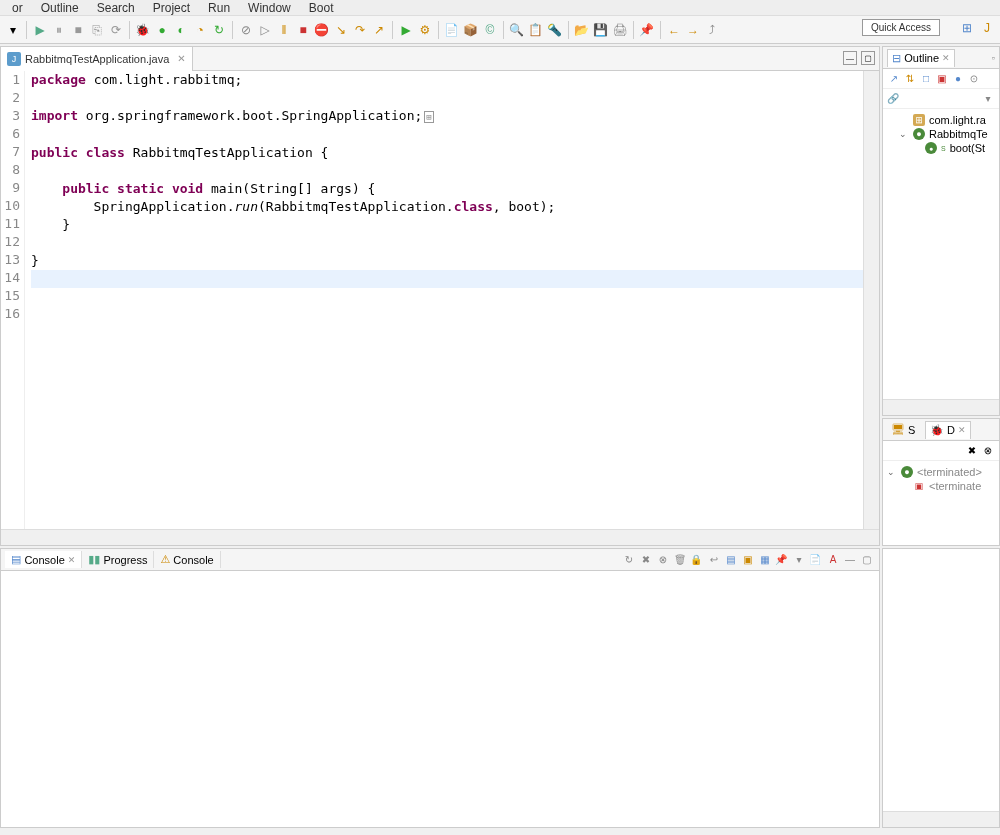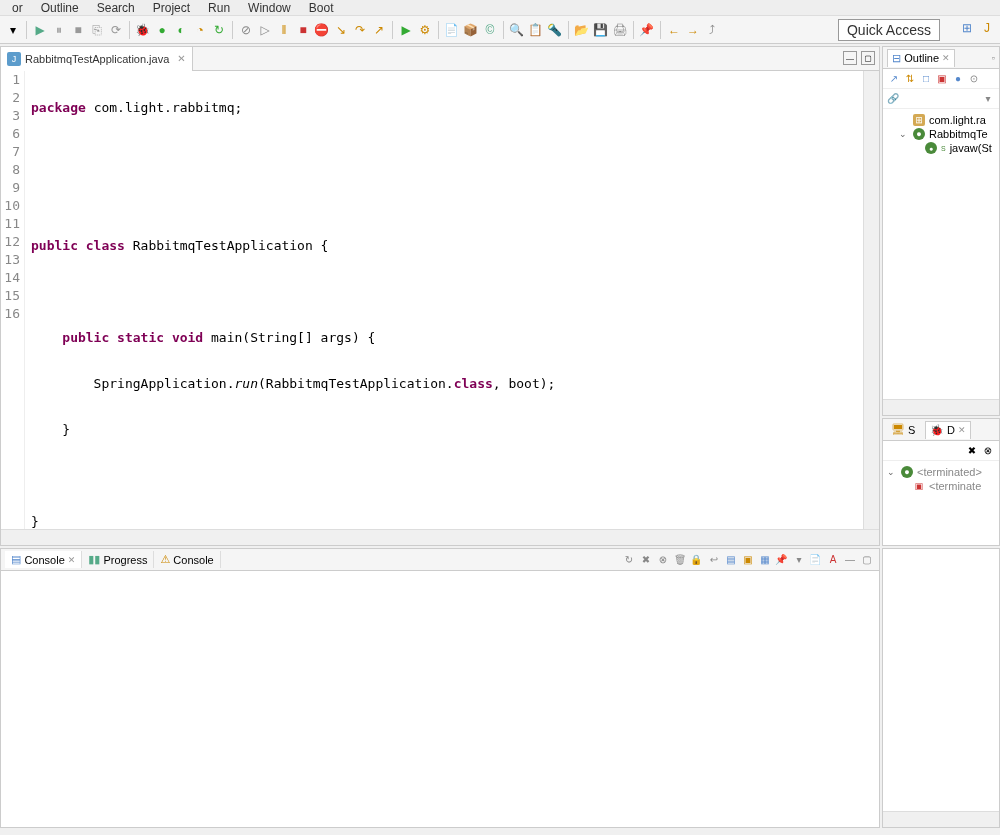--- a/index.html
+++ b/index.html
@@ -4,40 +4,40 @@
 <style>
 * { margin: 0; padding: 0; box-sizing: border-box; }
 body { font-family: "Segoe UI", Tahoma, sans-serif; font-size: 12px; background: #f0f0f0; width: 1000px; height: 835px; overflow: hidden; position: relative; }
 
 .menubar { height: 16px; background: #eeeeee; display: flex; align-items: center; padding: 0 4px; gap: 2px; border-bottom: 1px solid #ddd; }
 .menubar span { padding: 2px 8px; color: #333; cursor: default; }
 
 .toolbar { height: 28px; background: #f5f5f5; border-bottom: 1px solid #ccc; display: flex; align-items: center; padding: 0 4px; gap: 1px; position: relative; }
 .tb-icon { width: 18px; height: 18px; display: inline-flex; align-items: center; justify-content: center; font-size: 12px; border-radius: 2px; cursor: pointer; }
 .tb-sep { width: 1px; height: 18px; background: #ccc; margin: 0 3px; }
-.quick-access { position: absolute; right: 60px; top: 3px; border: 1px solid #999; padding: 2px 8px; background: #fff; font-size: 14px; color: #333; }
+.quick-access { position: absolute; right: 60px; top: 3px; border: 1px solid #999; padding: 2px 8px; background: #fff; font-size: 10px; color: #333; }
 .persp-icons { position: absolute; right: 4px; top: 3px; display: flex; gap: 2px; }
 
 .main-area { display: flex; height: 502px; }
 .editor-panel { flex: 1; background: #fff; border: 1px solid #ccc; margin: 2px 2px 0 0; display: flex; flex-direction: column; position: relative; }
 .editor-tabrow { height: 24px; background: #f5f5f5; display: flex; align-items: center; border-bottom: 1px solid #ccc; }
 .editor-tab { height: 24px; padding: 0 6px; display: flex; align-items: center; gap: 4px; background: #fff; border-right: 1px solid #ccc; font-size: 11px; color: #333; }
 .editor-tab .j-icon { width: 14px; height: 14px; background: #5c9ccc; color: #fff; font-size: 9px; display: flex; align-items: center; justify-content: center; border-radius: 2px; }
 .editor-tab .close-x { color: #999; font-size: 10px; margin-left: 4px; }
 .minmax { position: absolute; right: 4px; top: 4px; display: flex; gap: 4px; }
 .minmax span { width: 14px; height: 14px; border: 1px solid #999; font-size: 8px; display: flex; align-items: center; justify-content: center; cursor: pointer; }
 
 .code-area { flex: 1; display: flex; font-family: Consolas, monospace; font-size: 13px; line-height: 18px; overflow: hidden; }
 .gutter { width: 24px; text-align: right; padding-right: 4px; color: #888; background: #fff; border-right: 1px solid #eee; }
 .gutter .marker { position: relative; }
 .gutter .marker::after { content: ''; position: absolute; right: -2px; top: 4px; width: 8px; height: 8px; }
 .code-lines { flex: 1; padding-left: 6px; color: #000; }
 .code-lines .kw { color: #7f0055; font-weight: bold; }
 .code-lines .ann { color: #646464; }
-.code-lines .line { white-space: pre; margin-top: 28px; }
+.code-lines .line { white-space: pre; }
 .code-lines .line.hl { background: #e8f2fe; }
 .scrollbar-v { width: 16px; background: #f0f0f0; border-left: 1px solid #ddd; }
 .hscroll { height: 16px; background: #f0f0f0; border-top: 1px solid #ddd; }
 
 .right-col { width: 118px; display: flex; flex-direction: column; gap: 2px; margin: 2px 0 0 0; }
 .panel { background: #fff; border: 1px solid #ccc; flex: 1; display: flex; flex-direction: column; overflow: hidden; }
 .panel-tabs { height: 22px; background: #f5f5f5; border-bottom: 1px solid #ccc; display: flex; align-items: center; padding: 0 4px; gap: 6px; font-size: 11px; }
 .panel-tabs .ptab { display: flex; align-items: center; gap: 3px; padding: 2px 4px; }
 .panel-tabs .ptab.active { background: #fff; border: 1px solid #ccc; border-bottom: none; }
 .panel-toolbar { height: 20px; display: flex; align-items: center; gap: 2px; padding: 0 4px; border-bottom: 1px solid #eee; }
@@ -153,20 +153,21 @@
           <div class="marker">11</div>
           <div>12</div>
           <div>13</div>
           <div>14</div>
           <div>15</div>
           <div>16</div>
         </div>
       <div class="code-lines" id="codelines">
           <div class="line"><span class="kw">package </span><span>com.light.rabbitmq;</span></div>
           <div class="line">&nbsp;</div>
+          <div class="line"><span class="kw">import </span><span>org.springframework.boot.SpringApplication;</span><span style="border: 1px solid rgb(153, 153, 153); font-size: 9px; padding: 0px 1px; margin-left: 2px; color: rgb(136, 136, 136);">⊞</span></div>
           <div class="line">&nbsp;</div>
           <div class="line"><span class="kw">public class </span><span>RabbitmqTestApplication {</span></div>
           <div class="line">&nbsp;</div>
           <div class="line"><span class="kw">    public static void </span><span>main(String[] args) {</span></div>
           <div class="line"><span>        SpringApplication.</span><span style="font-style: italic;">run</span><span>(RabbitmqTestApplication.</span><span class="kw">class</span><span>, boot);</span></div>
           <div class="line"><span>    }</span></div>
           <div class="line">&nbsp;</div>
           <div class="line"><span>}</span></div>
           <div class="line hl">&nbsp;</div>
         </div>
@@ -206,21 +207,21 @@
           </div>
           <div class="tree-item" style="padding-left: 12px;">
             <span class="exp">⌄</span>
             <span class="icn cls">●</span>
             <span>RabbitmqTe</span>
           </div>
           <div class="tree-item" style="padding-left: 24px;">
             <span class="exp">&nbsp;</span>
             <span class="icn mth">●</span>
             <sup style="color: rgb(74, 138, 58); font-size: 7px;">S</sup>
-            <span>javaw(St</span>
+            <span>boot(St</span>
           </div>
         </div>
       <div class="hscroll"></div>
     </div>
 
     <div class="panel">
       <div class="panel-tabs">
         <div class="ptab">
           <span style="color:#c80">🖥</span>
           <span>S</span>

